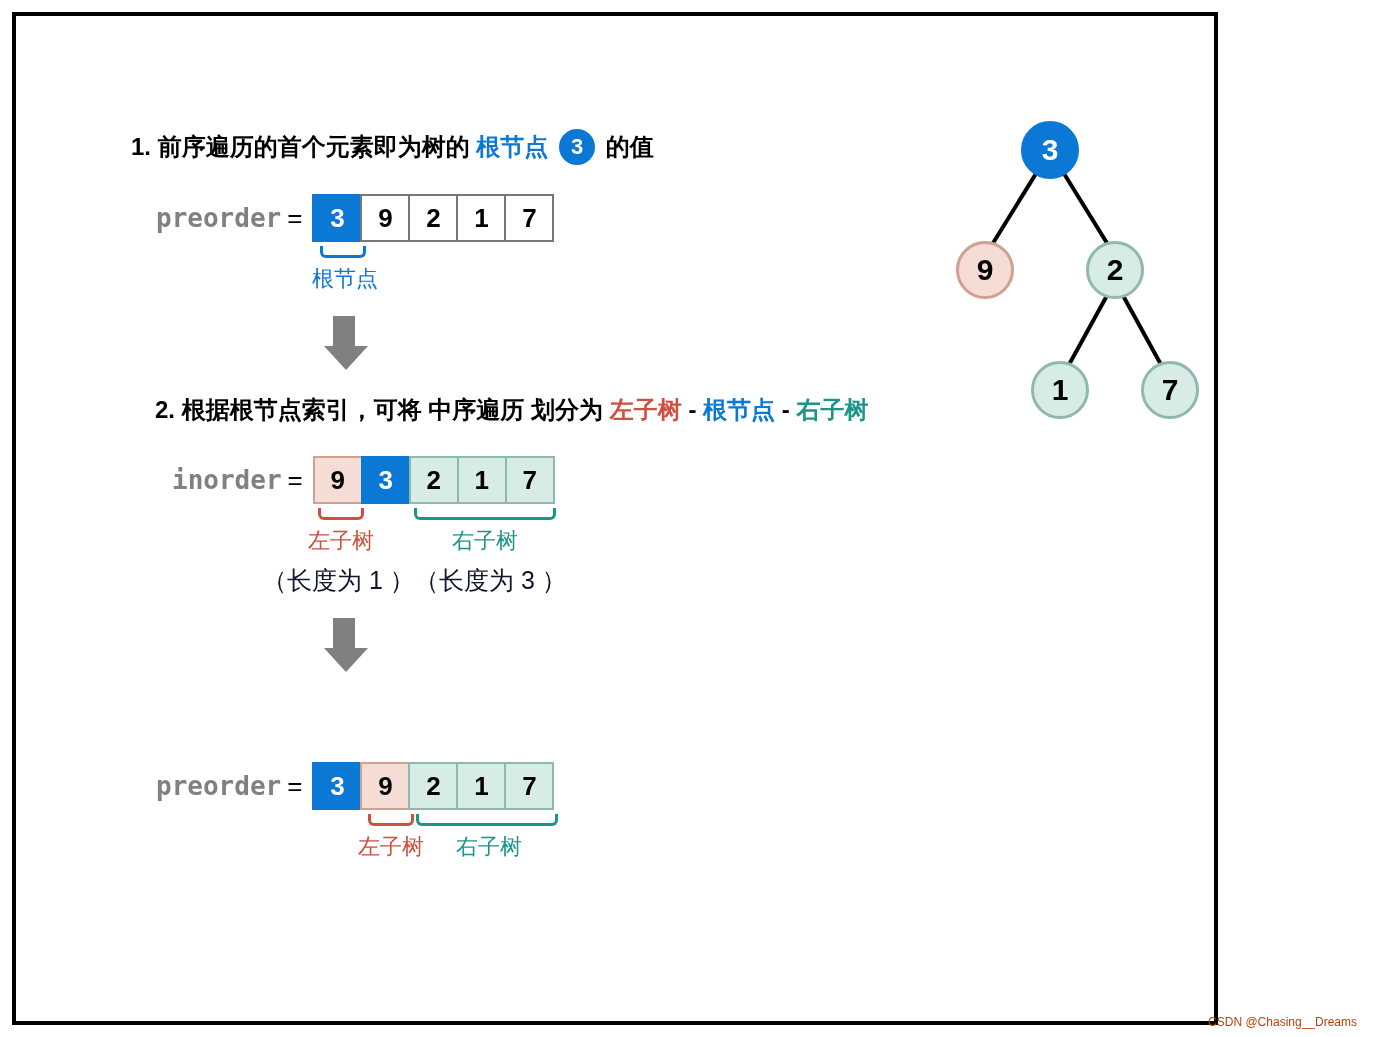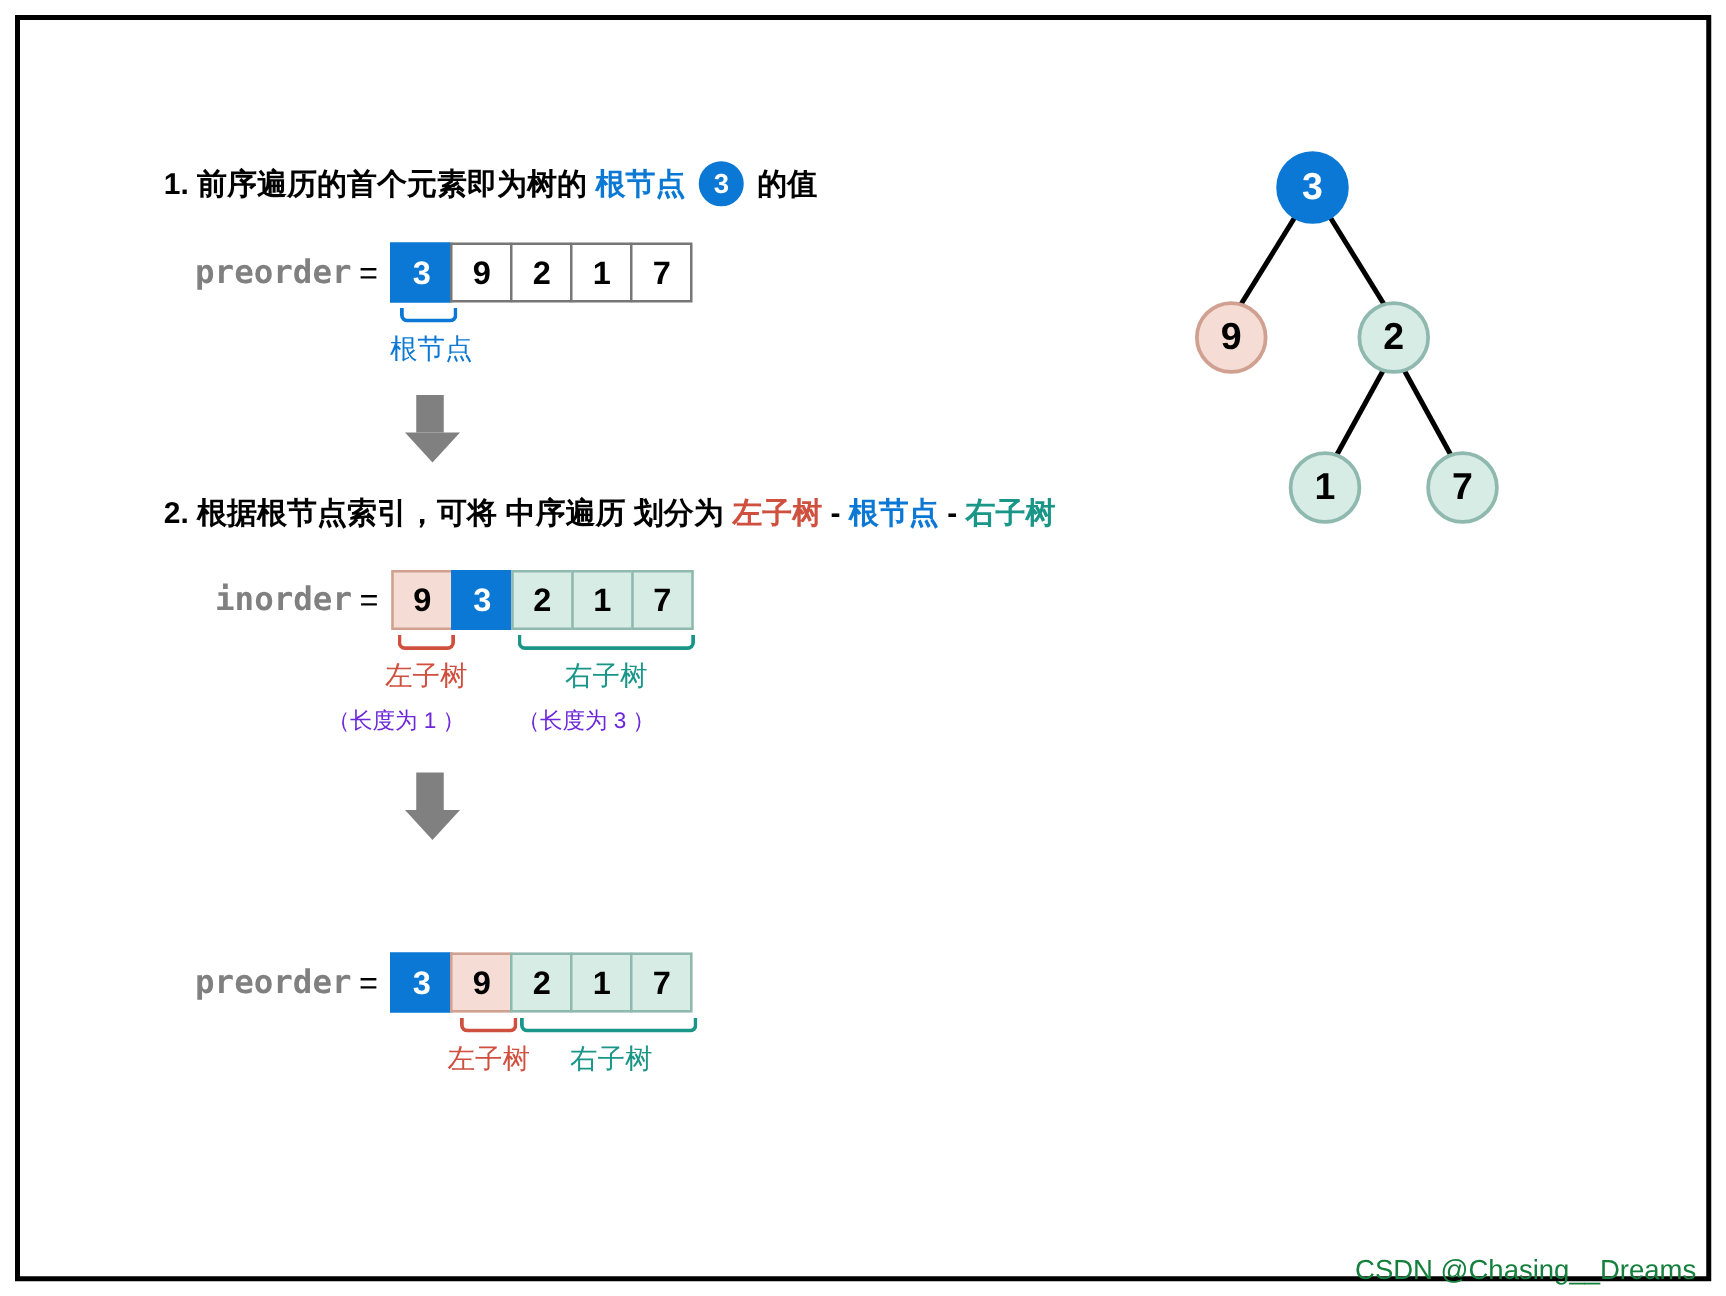--- a/index.html
+++ b/index.html
@@ -6,29 +6,29 @@
   body {
     font-family: "Microsoft YaHei", "PingFang SC", Arial, sans-serif;
     background: #fff;
     width: 1381px;
     height: 1037px;
     position: relative;
   }
   .frame {
     position: absolute;
     left: 12px; top: 12px;
-    width: 1357px; height: 1013px;
+    width: 1206px; height: 1013px;
     border: 4px solid #000;
     background: #fff;
   }
   .watermark {
     position: absolute;
     right: 24px; bottom: 8px;
-    color: #15803d;
-    font-size: 22px;
+    color: #c2410c;
+    font-size: 12px;
   }
   .step {
     position: absolute;
     left: 115px;
     font-size: 24px;
     font-weight: bold;
     color: #000;
   }
   .c-blue  { color: #0a78d4; }
   .c-red   { color: #d05040; }
@@ -90,21 +90,21 @@
   .br-teal  { border-color: #1a9688; }
   .ann {
     position: absolute;
     font-size: 22px;
     font-weight: normal;
     text-align: center;
   }
   .ann.blue  { color: #0a78d4; }
   .ann.red   { color: #d05040; }
   .ann.teal  { color: #1a9688; }
-  .length { position: absolute; font-size: 18px; color: #6d28d9; }
+  .length { position: absolute; font-size: 25px; color: #0f172a; }
 
   .arrow-block {
     position: absolute;
     width: 40px; height: 52px;
   }
   .arrow-block .shaft {
     width: 22px; height: 30px;
     background: #808080;
     margin: 0 auto;
   }
@@ -153,21 +153,21 @@
     <div class="cell">7</div>
   </div>
   <div class="bracket-down br-blue" style="left:304px; top:230px; width:46px;"></div>
   <div class="ann blue" style="left:296px; top:248px; width:66px;">根节点</div>
 
   <div class="arrow-block" style="left:308px; top:300px;">
     <div class="shaft"></div>
       <div class="head"></div>
   </div>
 
-  <div class="step" style="top:378px;">
+  <div class="step" style="top:378px;margin-left:24px;">
     <span>2.</span>
     <span>根据根节点索引，可将 </span>
     <span class="c-black">中序遍历</span>
     <span> 划分为 </span>
     <span class="c-red">左子树</span>
     <span class="c-black">-</span>
     <span class="c-blue">根节点</span>
     <span class="c-black">-</span>
     <span class="c-teal">右子树</span>
   </div>

